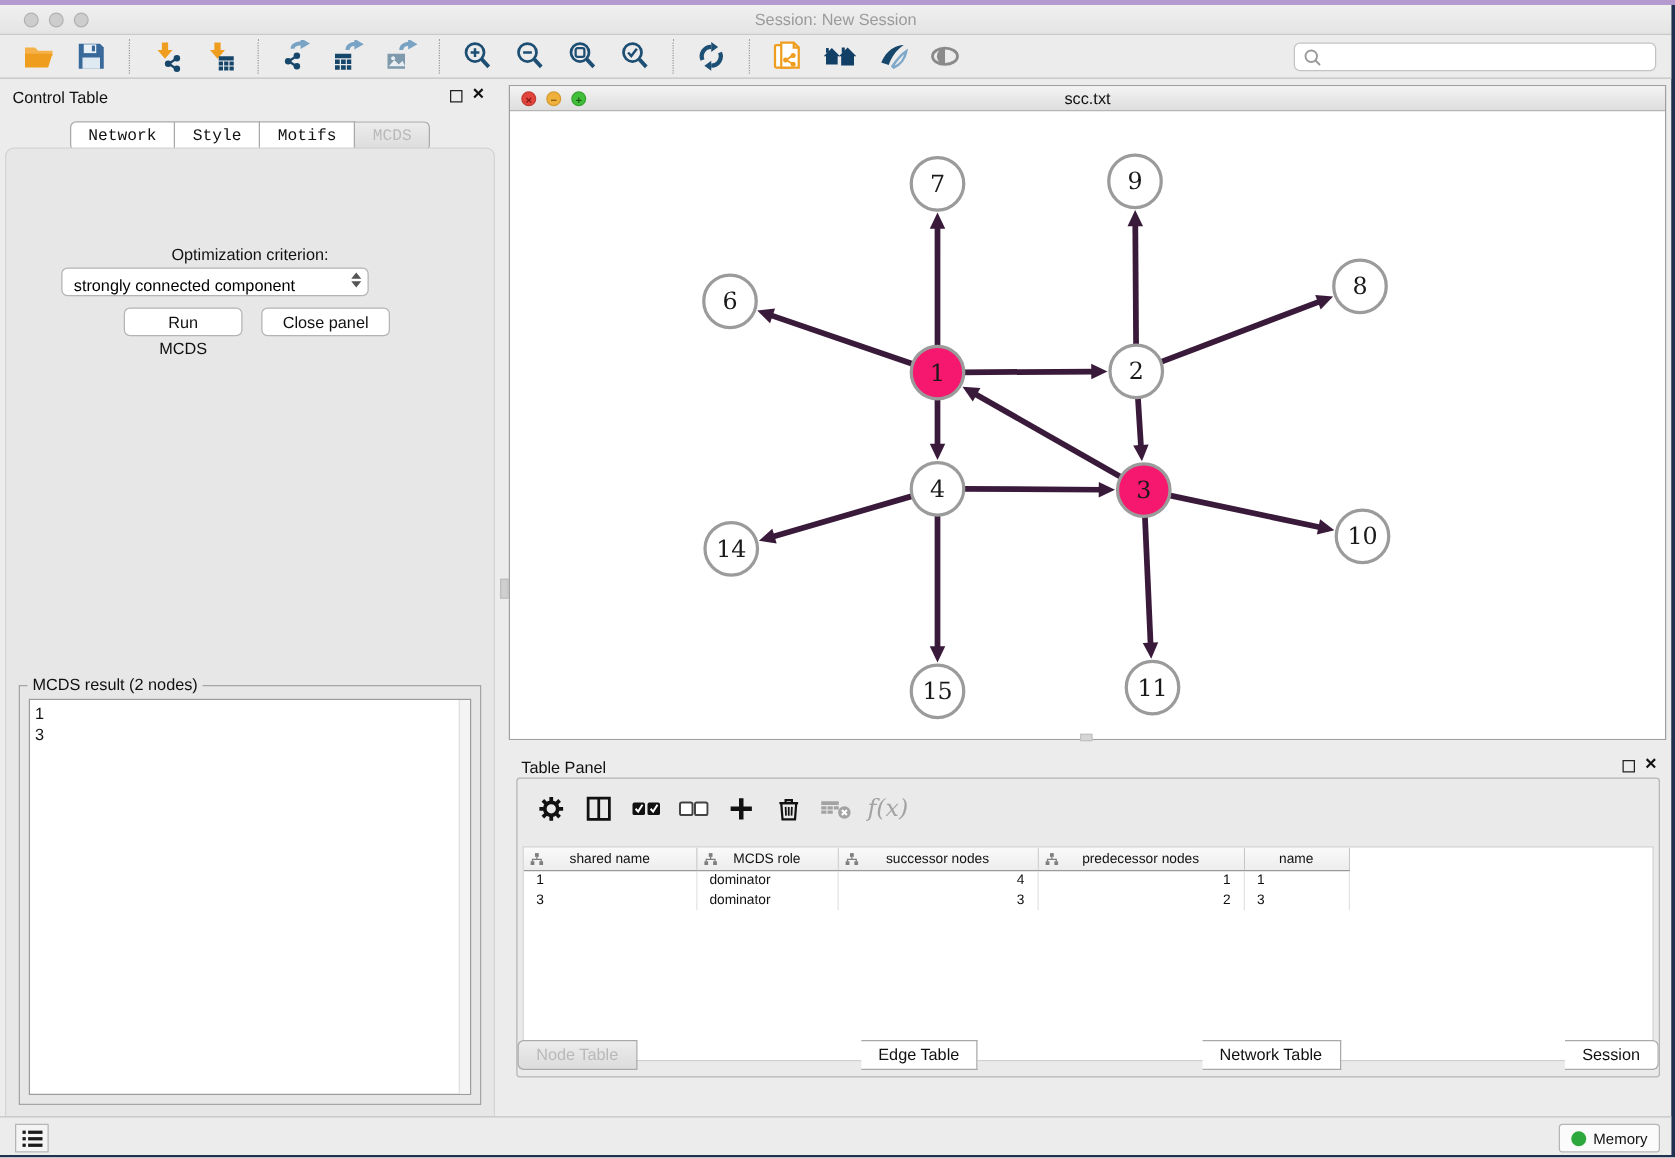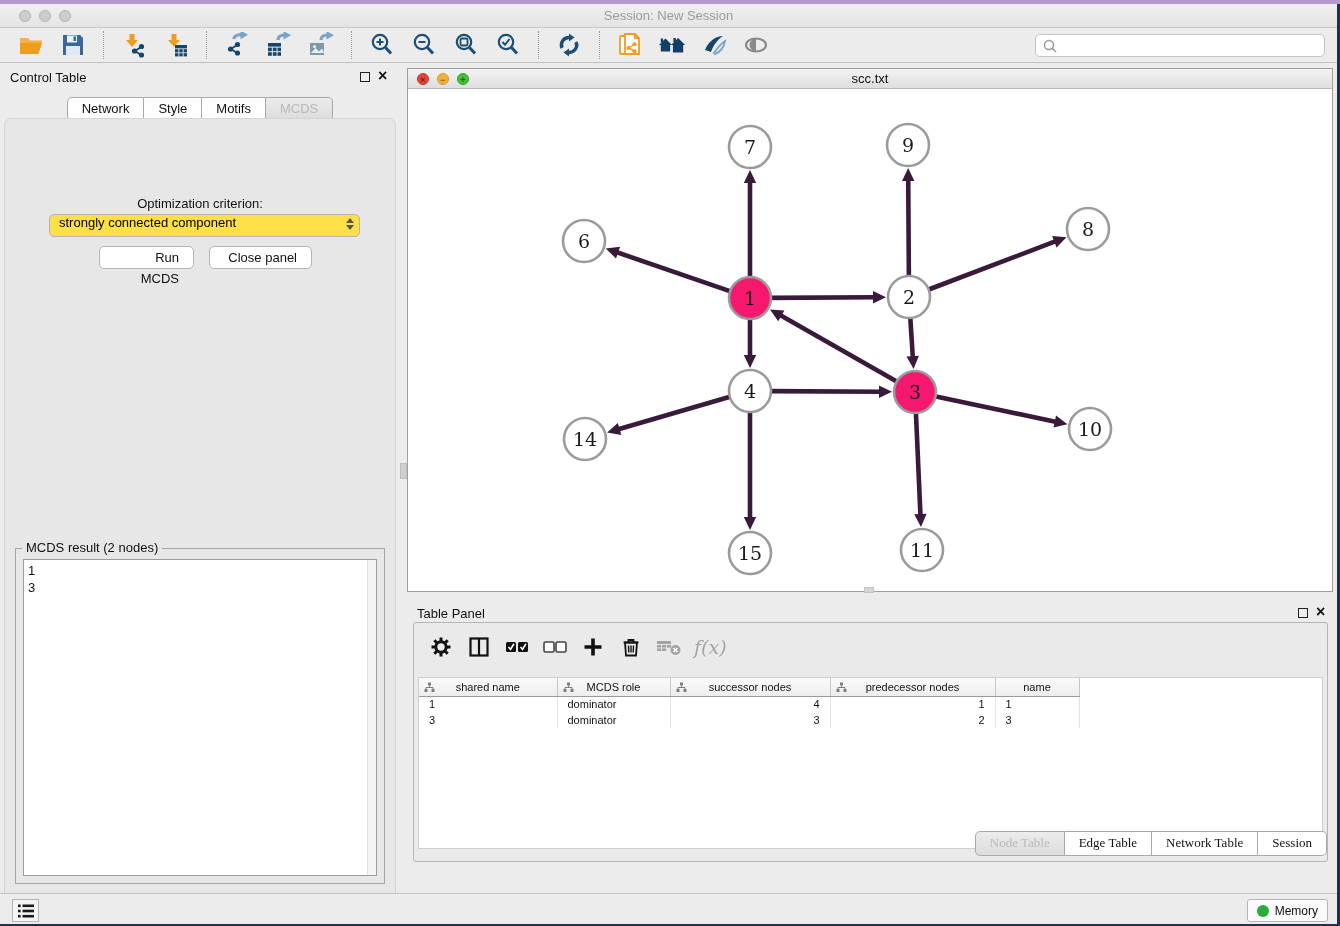--- a/index.html
+++ b/index.html
@@ -24,37 +24,37 @@
   #search-box { position:absolute; right:12px; top:6px; width:290px; height:23px;
     background:#fff; border:1px solid #c3c3c3; border-radius:5px; display:flex; align-items:center; padding-left:5px; }
   #search-input { border:none; outline:none; flex:1; font-size:12px; background:transparent; }
 
   
   #control-panel { position:absolute; left:0; top:60px; width:400px; height:829px; }
   .panel-header { position:absolute; left:0; right:0; top:0; height:26px; font-size:13px; color:#111; }
   .panel-header .ph-title { position:absolute; left:10px; top:6px; }
   .ph-float { position:absolute; top:8px; width:10px; height:10px; border:1.6px solid #222; background:transparent; }
   .ph-close { position:absolute; top:3px; font-size:16px; font-weight:bold; color:#111; line-height:18px; }
-  #cp-tabs { position:absolute; top:33px; left:0; right:0; display:flex; justify-content:center; }
+  #cp-tabs { position:absolute; top:33px; left:0; right:0; display:flex; justify-content:center;font-family:Liberation Mono, monospace; }
   .mac-tab { font-size:13px; color:#111; background:#fff; border:1px solid #a9a9a9; border-left:none;
     padding:3px 14px 4px 14px; cursor:default; }
   .mac-tab:first-child { border-left:1px solid #a9a9a9; border-radius:5px 0 0 5px; }
   .mac-tab:last-child { border-radius:0 5px 5px 0; }
   .mac-tab.selected { background:linear-gradient(#ececec,#dcdcdc); color:#b9b9b9; }
   #cp-content { position:absolute; top:54px; left:4px; right:4px; bottom:-4px;
     background:#e7e7e7; border:1px solid #d4d4d4; border-radius:7px 7px 0 0; }
   #opt-label { position:absolute; top:77px; left:0; right:0; text-align:center; font-size:13px; color:#111; }
-  #criterion-select { position:absolute; top:95px; left:44px; width:311px; height:23px; background:#fde047;
-    border:1px solid #b4b4b4; border-radius:5px; font-size:13px; display:flex; align-items:flex-start; padding-left:9px; }
+  #criterion-select { position:absolute; top:95px; left:44px; width:246px; height:23px; background:#ffffff;
+    border:1px solid #b4b4b4; border-radius:5px; font-size:13px; display:flex; align-items:flex-end; padding-left:9px; }
   #criterion-arrows { position:absolute; right:5px; top:3px; display:flex; flex-direction:column; gap:2px; }
   #criterion-arrows i { width:0; height:0; border-left:4px solid transparent; border-right:4px solid transparent; display:block; }
   #criterion-arrows i.up { border-bottom:5px solid #555; }
   #criterion-arrows i.down { border-top:5px solid #555; }
   .mac-btn { position:absolute; top:127px; height:23px; background:#fff; border:1px solid #b4b4b4;
-    border-radius:5px; font-size:13px; color:#111; text-align:right; line-height:21px; padding:0 14px; }
+    border-radius:5px; font-size:13px; color:#111; text-align:center; line-height:21px; padding:0 14px; }
   #run-btn { left:94px; width:95px; }
   #closepanel-btn { left:204px; width:103px; }
   #mcds-group { position:absolute; left:10px; right:10px; top:429px; bottom:12px;
     border:1px solid #a5a5a5; }
   #mcds-legend { position:absolute; top:-9px; left:6px; background:#e7e7e7; padding:0 4px; font-size:13px; color:#111; }
   #mcds-text-wrap { position:absolute; left:7px; right:7px; top:10px; bottom:7px; background:#fff; border:1px solid #9c9c9c; }
   #mcds-text { position:absolute; left:4px; top:2px; right:12px; bottom:2px; font-size:13px; color:#111;
     white-space:pre; line-height:17px; }
   #mcds-scroll { position:absolute; right:0; top:0; bottom:0; width:9px; background:#f4f4f4; border-left:1px solid #e0e0e0; }
   #cp-splitter-nub { position:absolute; left:400px; top:459px; width:7px; height:16px; background:#cfcfcf; border:1px solid #bdbdbd; }
@@ -77,21 +77,21 @@
   #tp-toolbar { position:absolute; top:4px; left:8px; height:40px; display:flex; align-items:center; }
   .tp-icon { width:30px; height:30px; display:flex; align-items:center; justify-content:center; margin:0 4px; }
   #fx-icon { font-family:"DejaVu Serif", serif; font-style:italic; font-size:19px; color:#a3a3a3; margin-left:6px; }
   #tp-table { position:absolute; left:4px; right:4px; top:54px; bottom:12px; background:#fff; border:1px solid #cfcfcf; overflow:hidden; }
   #tbl { border-collapse:collapse; font-size:11px; color:#111; table-layout:fixed; }
   #tbl th { height:18px; font-weight:normal; background:linear-gradient(#fafafa,#ededed);
     border-right:1px solid #c6c6c6; border-bottom:1px solid #9a9a9a; text-align:center; position:relative; }
   #tbl th .hicon { position:absolute; left:5px; top:4px; }
   #tbl td { height:16px; border-right:1px solid #e3e3e3; padding:0 10px; }
   #tbl td.al { text-align:left; } #tbl td.ar { text-align:right; }
-  #tp-tabs { position:absolute; bottom:5px; left:0; right:0; display:flex; justify-content:flex-end;font-family:Liberation Serif, serif; }
+  #tp-tabs { position:absolute; bottom:5px; left:0; right:0; display:flex; justify-content:space-between; }
 
   
   #status-bar { position:absolute; left:0; right:0; top:889px; height:31px; background:#ececec; border-top:1px solid #c4c4c4; }
   #list-btn { position:absolute; left:12px; top:5px; width:27px; height:23px; background:#f4f4f4;
     border:1px solid #b5b5b5; display:flex; align-items:center; justify-content:center; }
   #memory-btn { position:absolute; right:9px; top:5px; height:23px; background:#fbfbfb; border:1px solid #b5b5b5;
     border-radius:3px; display:flex; align-items:center; padding:0 9px; gap:6px; font-size:12px; color:#111; }
   #memory-dot { width:12px; height:12px; border-radius:50%; background:#2ca83c; }
 
   svg { display:block; }

